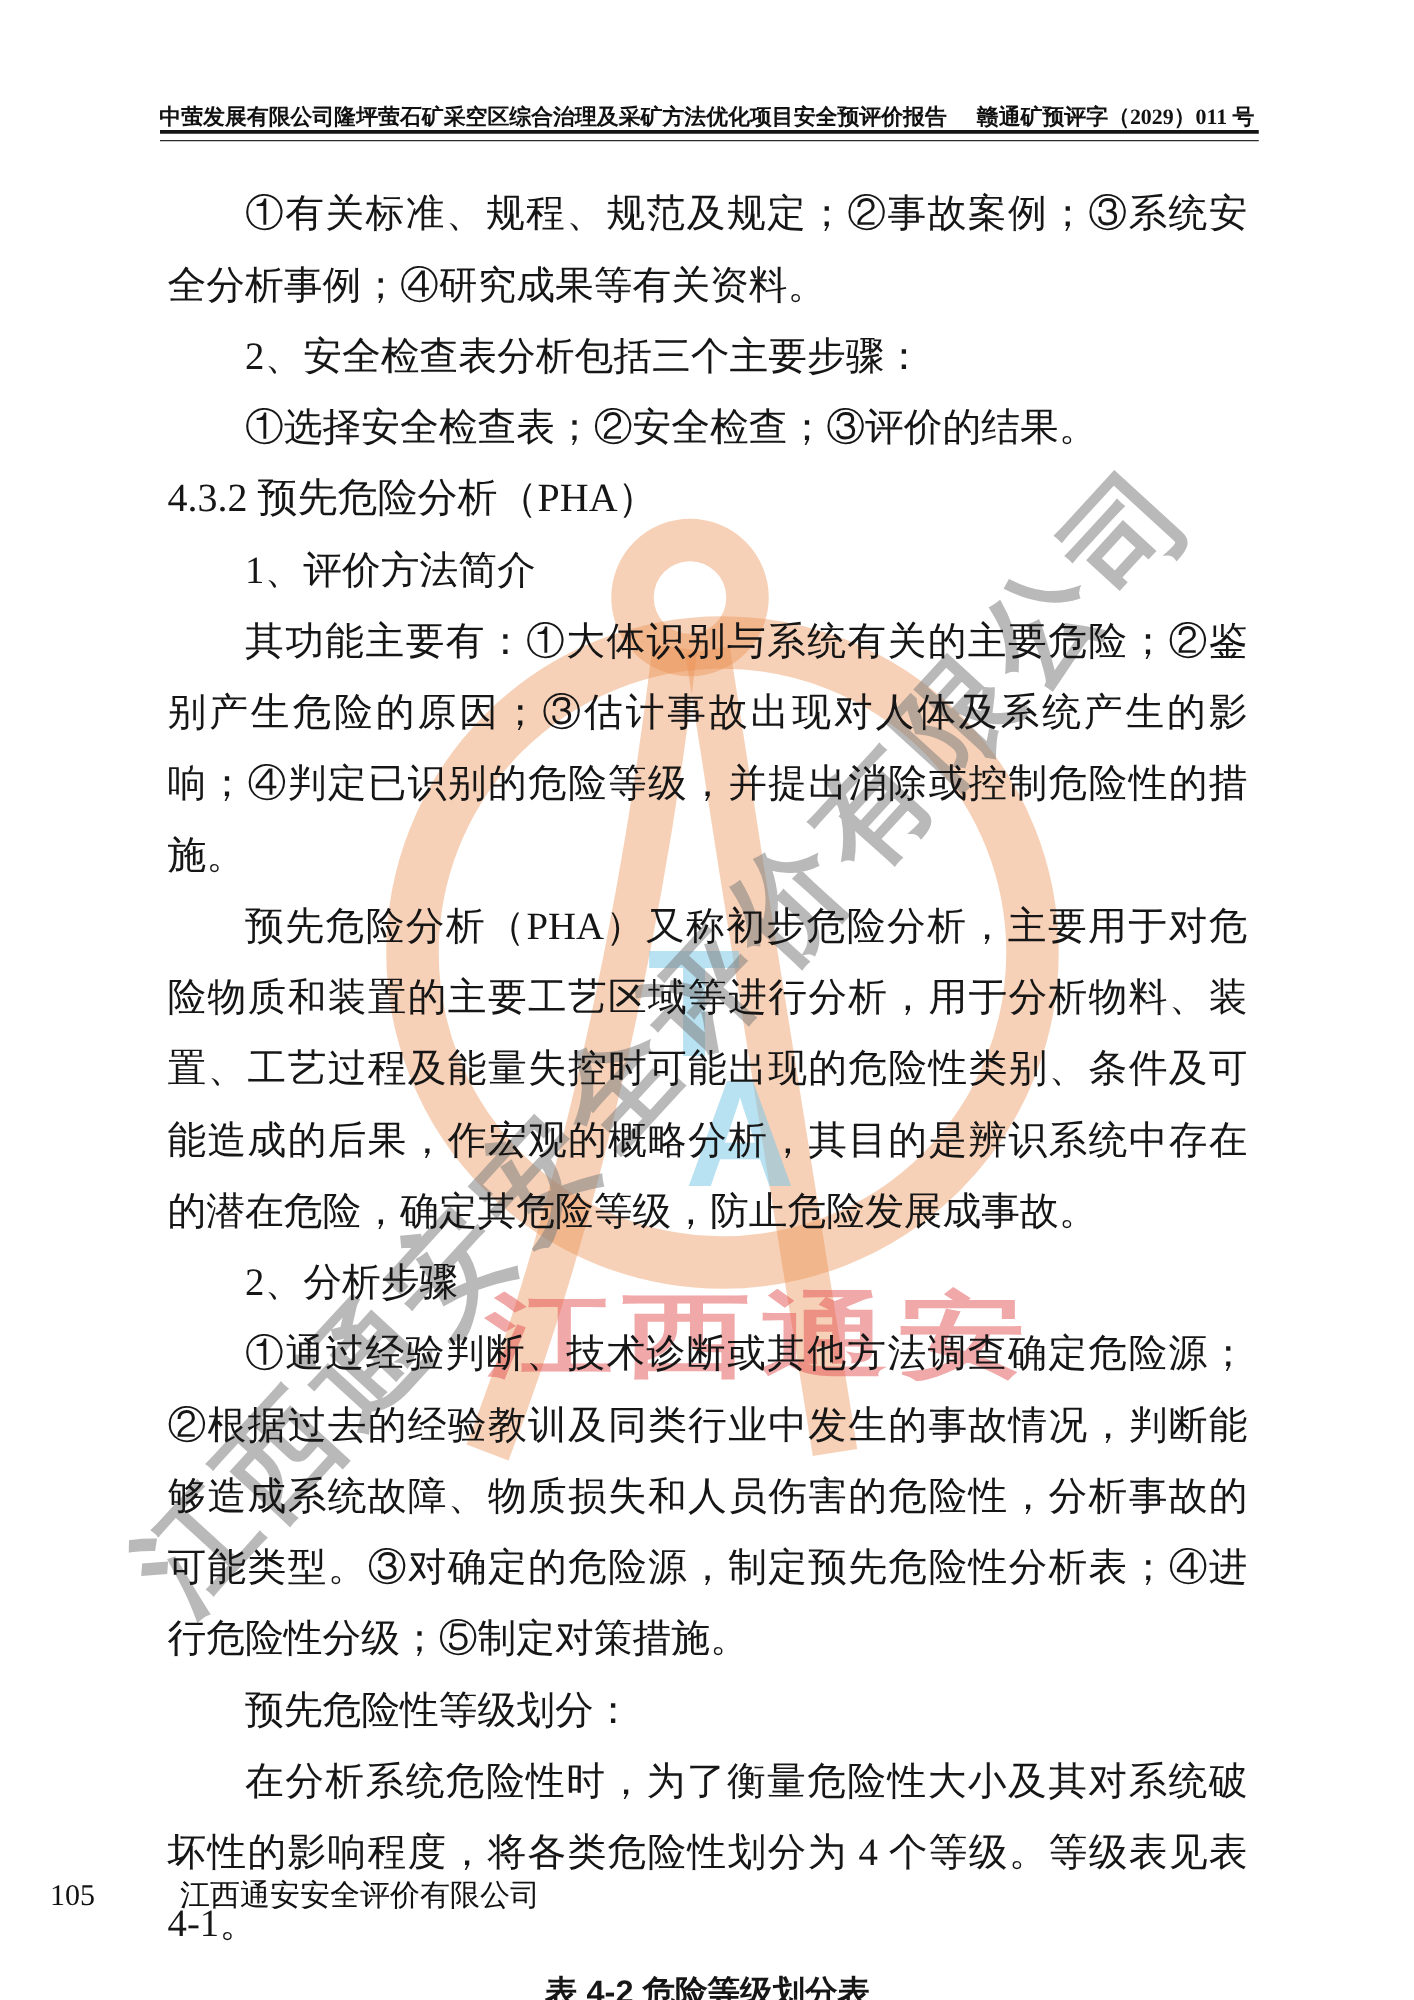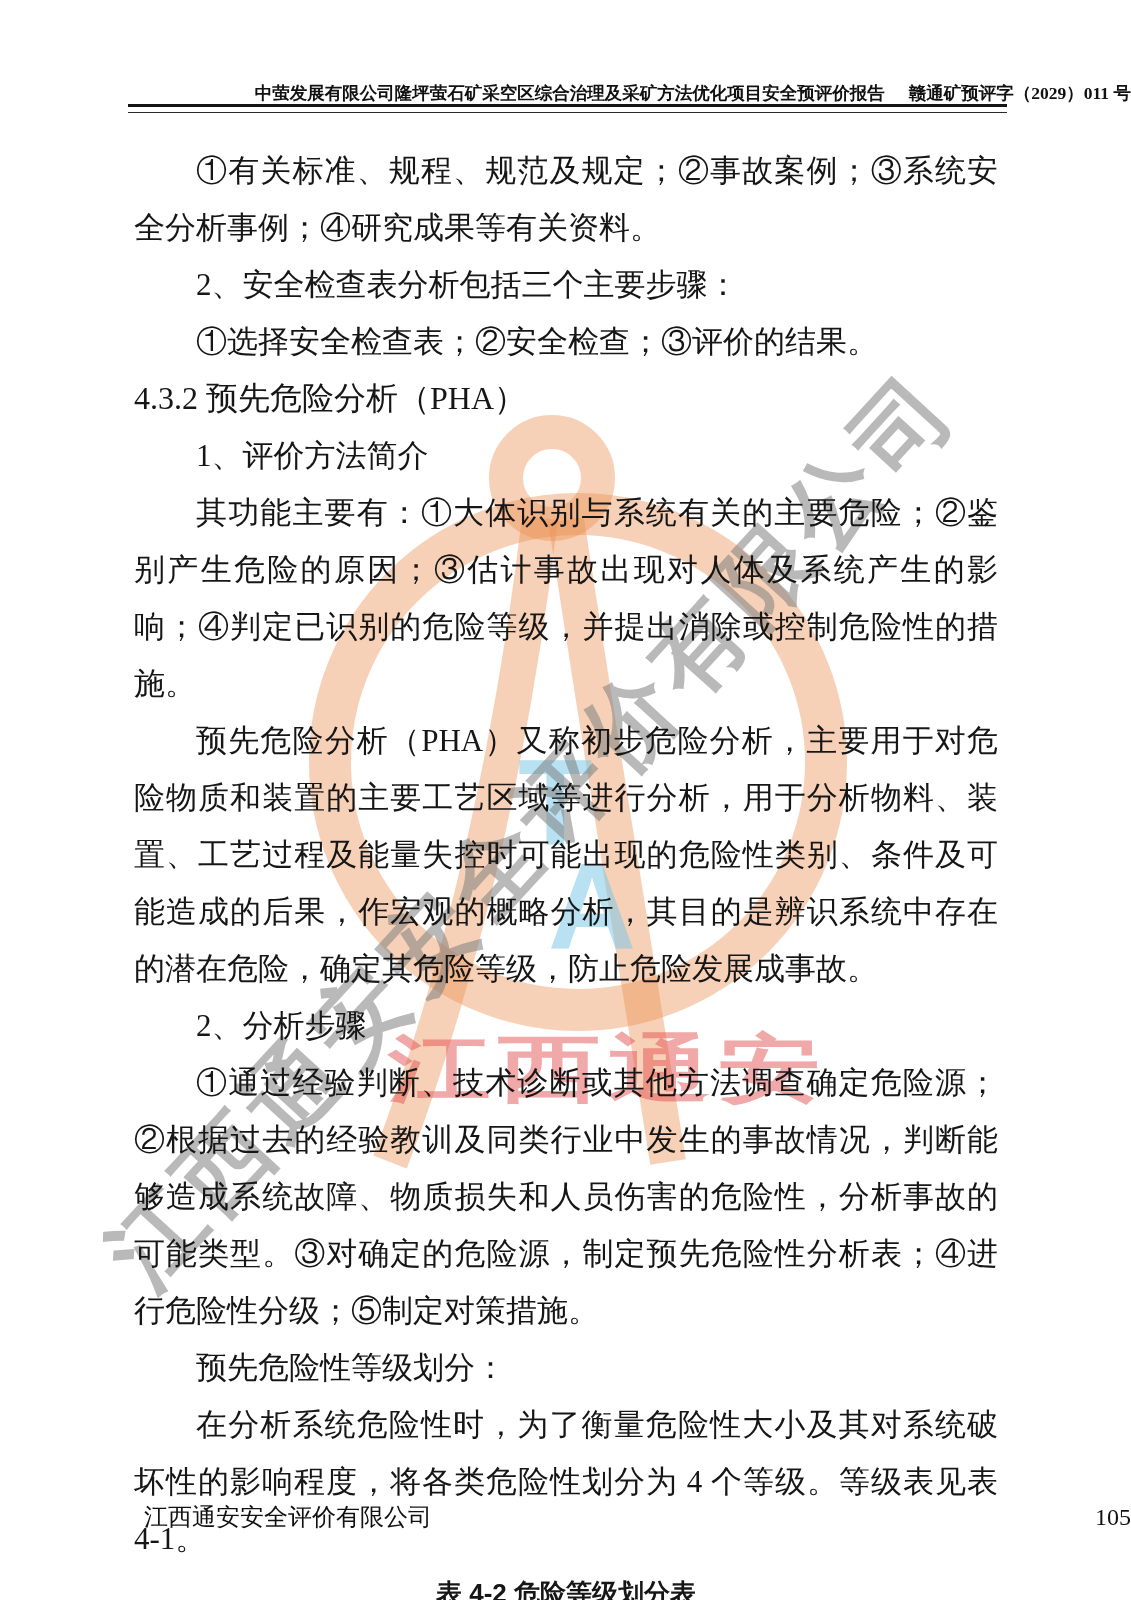--- a/index.html
+++ b/index.html
@@ -24,40 +24,40 @@
   }
   .wm-red{
     position:absolute;left:388px;top:1032px;white-space:nowrap;
     font-family:"Liberation Sans","DejaVu Sans",sans-serif;font-weight:700;
     font-size:80px;letter-spacing:6px;line-height:1;color:rgba(228,82,82,0.50);
     transform:scale(1.28,0.92);transform-origin:left top;
   }
   
   .header{
     position:absolute;top:82px;left:0;right:0;z-index:1;
-    display:flex;justify-content:flex-end;gap:24px;
+    display:flex;justify-content:center;gap:24px;
     font-size:17.5px;font-weight:700;line-height:22px;color:#111;
   }
   .header-rule-thick{position:absolute;top:104px;left:128px;width:879px;height:3px;background:#141414;z-index:1;}
   .header-rule-thin{position:absolute;top:112px;left:128px;width:879px;height:1px;background:#2a2a2a;z-index:1;}
   
   .content{
     position:absolute;left:134px;top:142px;width:864px;z-index:1;
     font-size:31px;line-height:57px;text-align:justify;
   }
   .blk-p{text-indent:62px;margin:0;}
   .blk-h{font-weight:400;font-size:32px;margin:0;text-indent:0;}
   .blk-caption{
     margin:0;text-indent:0;text-align:center;font-weight:700;font-size:26px;
     font-family:"Liberation Sans","DejaVu Sans",sans-serif;line-height:52px;
   }
   
   .footer{position:absolute;left:0;right:0;top:1503px;z-index:1;font-size:24px;line-height:28px;color:#111;}
   .footer-company{position:absolute;left:144px;top:0;}
-  .footer-page{position:absolute;left:0;right:0;top:0;text-align:right;margin-left:40px;}
+  .footer-page{position:absolute;left:0;right:0;top:0;text-align:left;margin-left:40px;}
 </style>
 </head>
 <body>
 
 <div class="page">
 
   <div class="watermark-layer">
     <svg class="logo-svg" width="1131" height="1600" viewBox="0 0 1131 1600">
       <circle cx="578" cy="762" r="248" fill="none" stroke="rgba(236,146,84,0.42)" stroke-width="42"></circle>
       <circle cx="552" cy="478" r="46" fill="none" stroke="rgba(236,146,84,0.42)" stroke-width="34"></circle>

